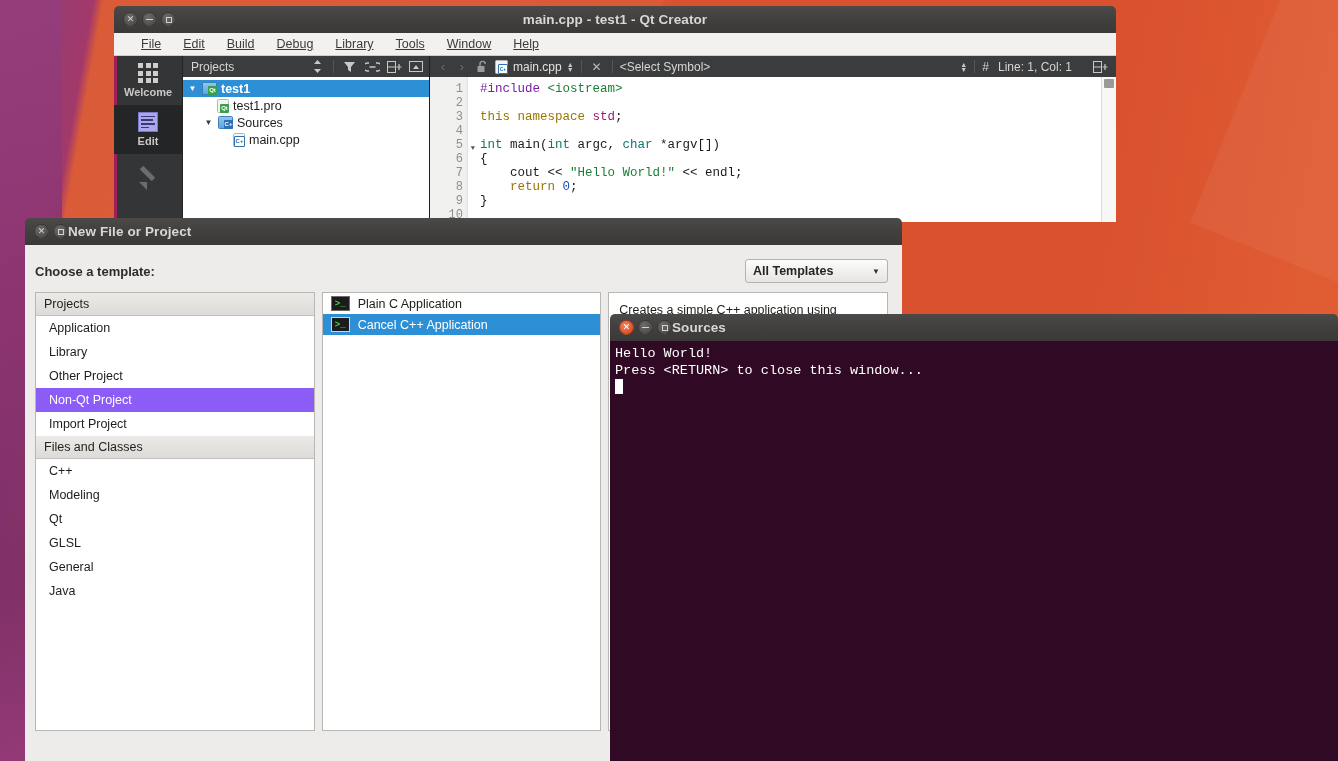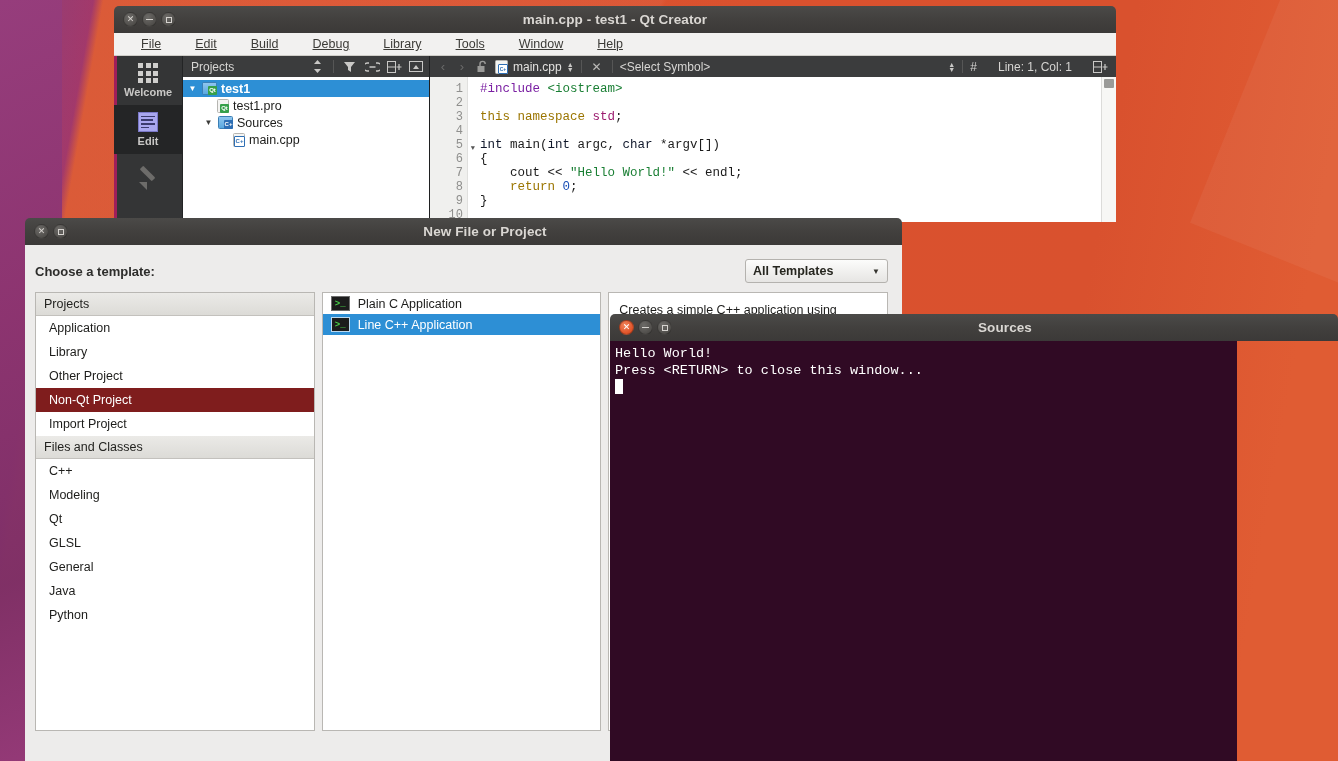--- a/index.html
+++ b/index.html
@@ -53,28 +53,28 @@
     color:#fff;
   }
   .tbtn .g { transform: translateY(-0.5px); }
   .tbtn .sq { width:6px;height:6px;border:1.3px solid #d6d3cf;box-sizing:border-box;}
   .tbtn .mn { width:7px;height:1.6px;background:#d6d3cf;}
   .title-text {
     flex:1; text-align:center; color:#dad7d3;
     font-size:13.5px; font-weight:bold; letter-spacing:.1px;
     margin-left:-52px; padding-right:10px;
   }
-  .title-text.left { text-align:center; margin-left:10px; }
+  .title-text.left { text-align:left; margin-left:0; }
 
   
   #qtcreator { left:114px; top:6px; width:1002px; height:215px; }
   #qtcreator .titlebar{ width:1002px; }
   .menubar {
     height:22px; background:#f2f1f0; border-bottom:1px solid #d0cec9;
-    display:flex; align-items:center; padding-left:16px; gap:12px;
+    display:flex; align-items:center; padding-left:16px; gap:0;
   }
   .menu-item{
     font-size:12.5px; color:#3c3b37; padding:2px 11px; cursor:default;
   }
   .menu-item u{ text-decoration:underline; }
   .qt-body{ display:flex; height:166px; background:#2e2f30; }
   .mode-bar{
     width:68px; background:#343536; border-right:1px solid #232425;
     display:flex; flex-direction:column; align-items:stretch;
     box-shadow: inset 3px 0 0 #a01e5a;
@@ -143,21 +143,21 @@
     font-family:"Liberation Mono", monospace; font-size:12px; line-height:14px;
     padding:5px 4px 0 0; box-sizing:border-box; border-right:1px solid #e0e0de;
   }
   .gutter .gl{ position:relative; }
   .fold{ position:absolute; right:-12px; top:3px; font-size:7px; color:#555;}
   .code{
     flex:1; font-family:"Liberation Mono", monospace; font-size:12.5px;
     line-height:14px; padding:5px 0 0 12px; color:#1b1b1b; white-space:pre;
   }
   .k-pre{ color:#7a1fa2; } .k-str{ color:#1a7f34; } .k-kw{ color:#9b7500; }
-  .k-typ{ color:#0f172a; } .k-num{ color:#1a4fb5; } .k-id{ color:#1b1b1b; }
+  .k-typ{ color:#0f766e; } .k-num{ color:#1a4fb5; } .k-id{ color:#1b1b1b; }
   .k-std{ color:#9b1a6e; }
   .vscroll{
     width:14px; background:#f7f7f5; border-left:1px solid #dcdcda; position:relative;
   }
   .vthumb{ position:absolute; top:2px; left:2px; width:10px; height:9px;
            background:#9a9a98; border-radius:1px; }
 
   
   #dialog{ left:25px; top:218px; width:877px; height:543px; }
   #dialog .titlebar{ width:877px; }
@@ -184,21 +184,21 @@
   }
   .col.left{ width:281px; }
   .col.mid{ width:281px; }
   .col.right{ width:281px; }
   .grp-head{
     background:linear-gradient(180deg,#ebeae7,#dcdbd7);
     border-bottom:1px solid #c3c1bd;
     font-size:12.5px; color:#232320; padding:4px 8px; font-weight:normal;
   }
   .li{ font-size:12.5px; color:#1d1d1b; padding:5px 8px 5px 13px; }
-  .li.sel{ background:#7f1d1d; color:#fff; }
+  .li.sel{ background:#8b5cf6; color:#fff; }
   .li2{ display:flex; align-items:center; gap:8px; font-size:12.5px;
         color:#1d1d1b; padding:3px 8px; }
   .li2.sel{ background:#2d8fd5; color:#fff; }
   .term-ico{
     width:19px;height:15px; background:#1c1c1c; border:1px solid #6d6d6d;
     color:#49d049; font-size:9px; font-family:"Liberation Mono",monospace;
     display:flex;align-items:center;justify-content:center; flex:none;
     font-weight:bold; box-sizing:border-box;
   }
   .li2.sel .term-ico{ border-color:#bcd9ef; }
@@ -214,21 +214,21 @@
     border:1px solid #b0aeaa; border-radius:3px;
     font-size:12.5px; color:#262622;
     display:flex;align-items:center;justify-content:center;
   }
   .btn.primary{ border:1px solid #3c7fb1; box-shadow:0 0 0 1px #cfe2f1 inset; }
 
   
   #terminal{ left:610px; top:314px; width:728px; height:447px; }
   #terminal .titlebar{ width:728px; }
   .term-body{
-    width:627px; height:420px; background:#300a24;
+    width:728px; height:420px; background:#300a24;
     font-family:"Liberation Mono", monospace; font-size:13.5px;
     color:#ffffff; padding:4px 0 0 5px; box-sizing:border-box;
     line-height:17px; white-space:pre;
   }
   .cursor{ display:inline-block; width:8px; height:15px; background:#fff;
            vertical-align:-3px; }
 </style>
 </head>
 <body>
 
@@ -376,21 +376,21 @@
           <span class="sh-ico" style="color:#bdbcba;font-size:12px;">✕</span>
           <span class="vsep"></span>
           <span>&lt;Select Symbol&gt;</span>
           <span class="ed-spacer"></span>
           <span class="combo-arrows">
               <span>▲</span>
               <span>▼</span>
             </span>
           <span class="vsep"></span>
           <span>#</span>
-          <span style="margin-left:16px;">Line: 1, Col: 1</span>
+          <span style="margin-left:4px;">Line: 1, Col: 1</span>
           <span class="ed-spacer" style="flex:0 0 10px;"></span>
           <span class="sh-ico" style="margin-right:4px;">
             <svg width="15" height="12" viewBox="0 0 15 12">
                 <rect x="0.5" y="0.5" width="8" height="11" stroke="#c9c8c6" fill="none"></rect>
                 <path d="M0.5 6 H8.5 M12 3 V9 M9.5 6 H14.5" stroke="#c9c8c6" stroke-width="1.2"></path>
               </svg>
           </span>
         </div>
 
         <div class="code-wrap">
@@ -456,31 +456,30 @@
           <div class="li">Other Project</div>
           <div class="li sel">Non-Qt Project</div>
           <div class="li">Import Project</div>
           <div class="grp-head">Files and Classes</div>
           <div class="li">C++</div>
           <div class="li">Modeling</div>
           <div class="li">Qt</div>
           <div class="li">GLSL</div>
           <div class="li">General</div>
           <div class="li">Java</div>
-          <div class="li">Python</div>
         </div>
 
         <div class="col mid">
           <div class="li2">
             <span class="term-ico">&gt;_</span>
             <span>Plain C Application</span>
           </div>
           <div class="li2 sel">
             <span class="term-ico">&gt;_</span>
-            <span>Line C++ Application</span>
+            <span>Cancel C++ Application</span>
           </div>
         </div>
 
         <div class="col right">
           <div class="desc">Creates a simple C++ application using</div>
         </div>
       </div>
 
       <div class="dlg-buttons">
         <div class="btn">Cancel</div>

